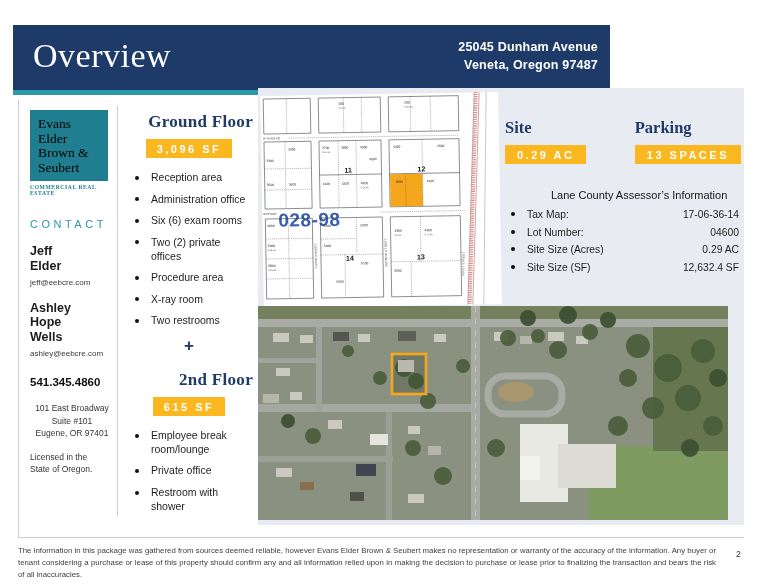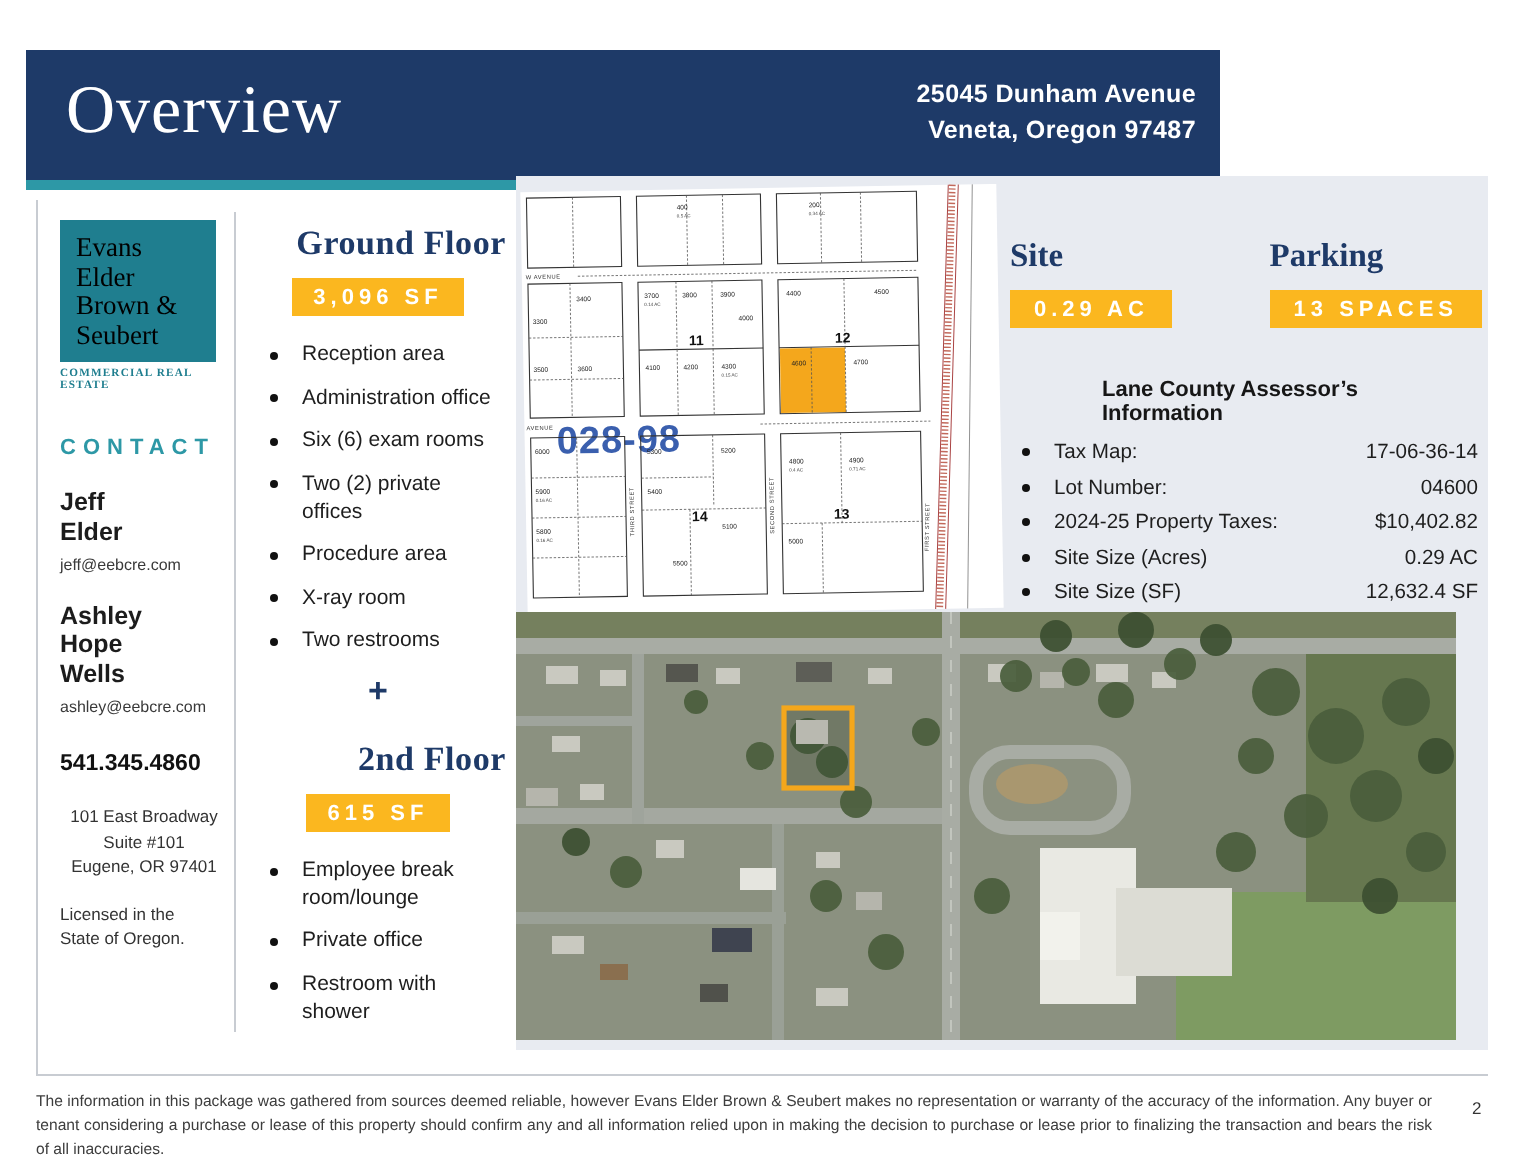--- a/index.html
+++ b/index.html
@@ -14,21 +14,21 @@
 
   
   .frame-left { position:absolute; left:18px; top:100px; width:1px; height:437px; background:#c8ccd2; }
   .frame-bottom { position:absolute; left:18px; top:537px; width:726px; height:1px; background:#c8ccd2; }
   .divider-v { position:absolute; left:117px; top:106px; width:1px; height:410px; background:#c8ccd2; }
 
   
   .sidebar { position:absolute; left:30px; top:110px; width:84px; }
   .logo-box { width:78px; background:#1f7e8f; color:#000000; padding:7px 6px 6px 8px; font-family:"Liberation Serif", serif; font-size:13.5px; line-height:1.08; white-space:pre-line; }
   .logo-tagline { margin-top:3px; color:#1f7e8f; font-family:"Liberation Serif", serif; font-size:5.6px; letter-spacing:0.6px; font-weight:700; }
-  .contact-label { margin-top:22px; color:#2d98a6; font-size:11px; font-weight:700; letter-spacing:3.5px; }
+  .contact-label { margin-top:22px; color:#2d98a6; font-size:11px; font-weight:400; letter-spacing:3.5px; }
   .contact-name { margin-top:14px; font-size:12.5px; font-weight:700; color:#1c1c1c; line-height:1.15; white-space:pre-line; }
   .contact-email { margin-top:5px; font-size:8px; color:#3a3a3a; }
   .phone { margin-top:18px; font-size:11.5px; font-weight:700; color:#111; }
   .office-address { margin-top:14px; font-size:8.5px; color:#333; line-height:1.45; white-space:pre-line;text-align:center; }
   .license { margin-top:12px; font-size:8.5px; color:#333; line-height:1.45; white-space:pre-line; }
 
   
   .floors-col { position:absolute; left:125px; top:112px; width:128px; }
   .floor-title { text-align:right; font-family:"Liberation Serif", serif; font-weight:700; color:#1e3a68; font-size:17px; letter-spacing:0.3px; }
   .sf-badge { margin:7px auto 0; width:max-content; background:#fbb71f; color:#fff; font-size:11px; font-weight:700; letter-spacing:2.5px; padding:4px 11px 3px; }
@@ -42,21 +42,21 @@
   .plat-map { position:absolute; left:2px; top:4px; width:244px; height:216px; }
   .aerial { position:absolute; left:0px; top:218px; width:470px; height:214px; }
 
   
   .site-parking { position:absolute; left:505px; top:118px; width:236px; display:flex; justify-content:space-between; }
   .sp-block { text-align:left; }
   .sp-title { font-family:"Liberation Serif", serif; font-weight:700; color:#1e3a68; font-size:16.5px; }
   .sp-badge { margin:7px auto 0; width:max-content; background:#fbb71f; color:#fff; font-size:11px; font-weight:700; letter-spacing:2.5px; padding:4px 12px 3px; }
 
   .assessor { position:absolute; left:507px; top:189px; width:232px; }
-  .assessor-title { font-size:11px; font-weight:700; color:#161616; margin-bottom:8px;padding-left:44px; }
+  .assessor-title { font-size:11px; font-weight:400; color:#161616; margin-bottom:8px;padding-left:44px; }
   .assessor-row { display:flex; align-items:baseline; font-size:10.3px; color:#1e1e1e; margin-bottom:6.5px; }
   .assessor-row .dot { width:4px; height:4px; border-radius:50%; background:#111; margin:0 12px 1px 4px; flex:0 0 auto; align-self:center; }
   .assessor-row .lbl { flex:1; }
   .assessor-row .val { text-align:left; white-space:nowrap; }
 
   
   .footer-text { position:absolute; left:18px; top:545px; width:698px; font-size:7.8px; color:#3d3d3d; line-height:1.55; text-align:justify; }
   .footer-page { position:absolute; left:736px; top:549px; font-size:8.5px; color:#333; }
 
   
@@ -365,25 +365,20 @@
       <span class="lbl">Tax Map:</span>
       <span class="val">17-06-36-14</span>
     </div>
     <div class="assessor-row">
       <span class="dot"></span>
       <span class="lbl">Lot Number:</span>
       <span class="val">04600</span>
     </div>
     <div class="assessor-row">
       <span class="dot"></span>
-      <span class="lbl">2024-25 Property Taxes:</span>
-      <span class="val">$10,402.82</span>
-    </div>
-    <div class="assessor-row">
-      <span class="dot"></span>
       <span class="lbl">Site Size (Acres)</span>
       <span class="val">0.29 AC</span>
     </div>
     <div class="assessor-row">
       <span class="dot"></span>
       <span class="lbl">Site Size (SF)</span>
       <span class="val">12,632.4 SF</span>
     </div>
   </div>
 

